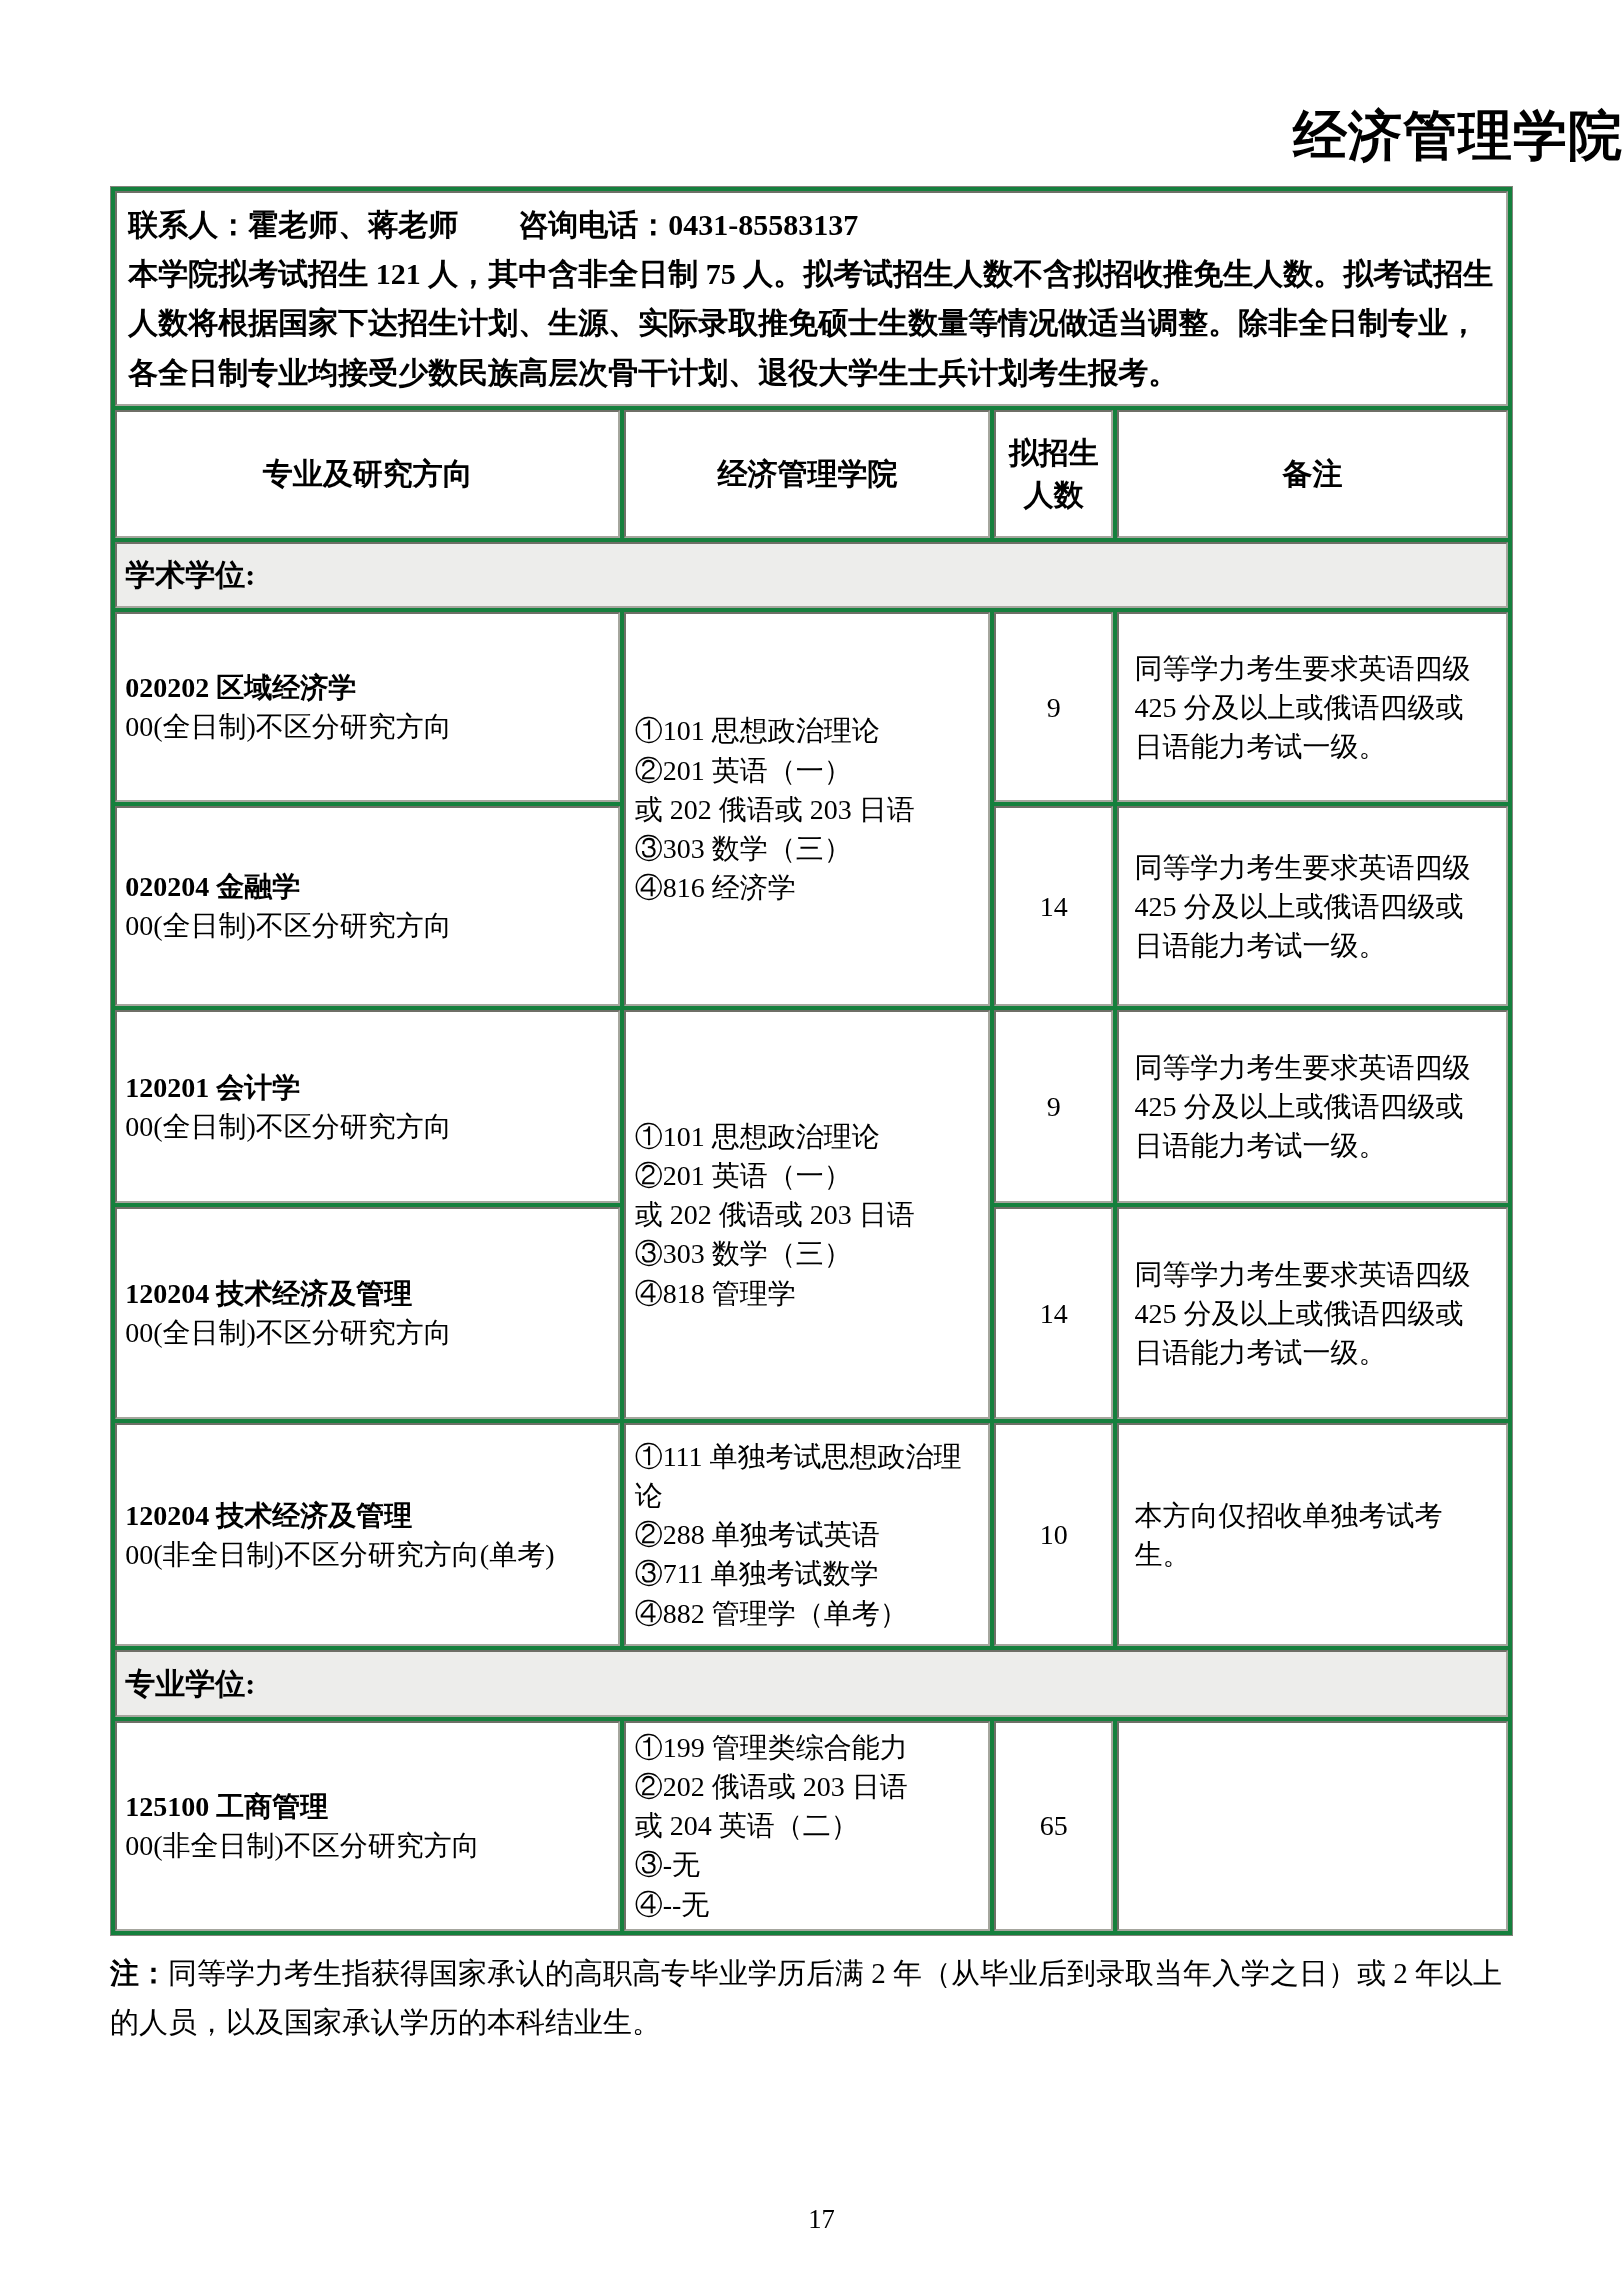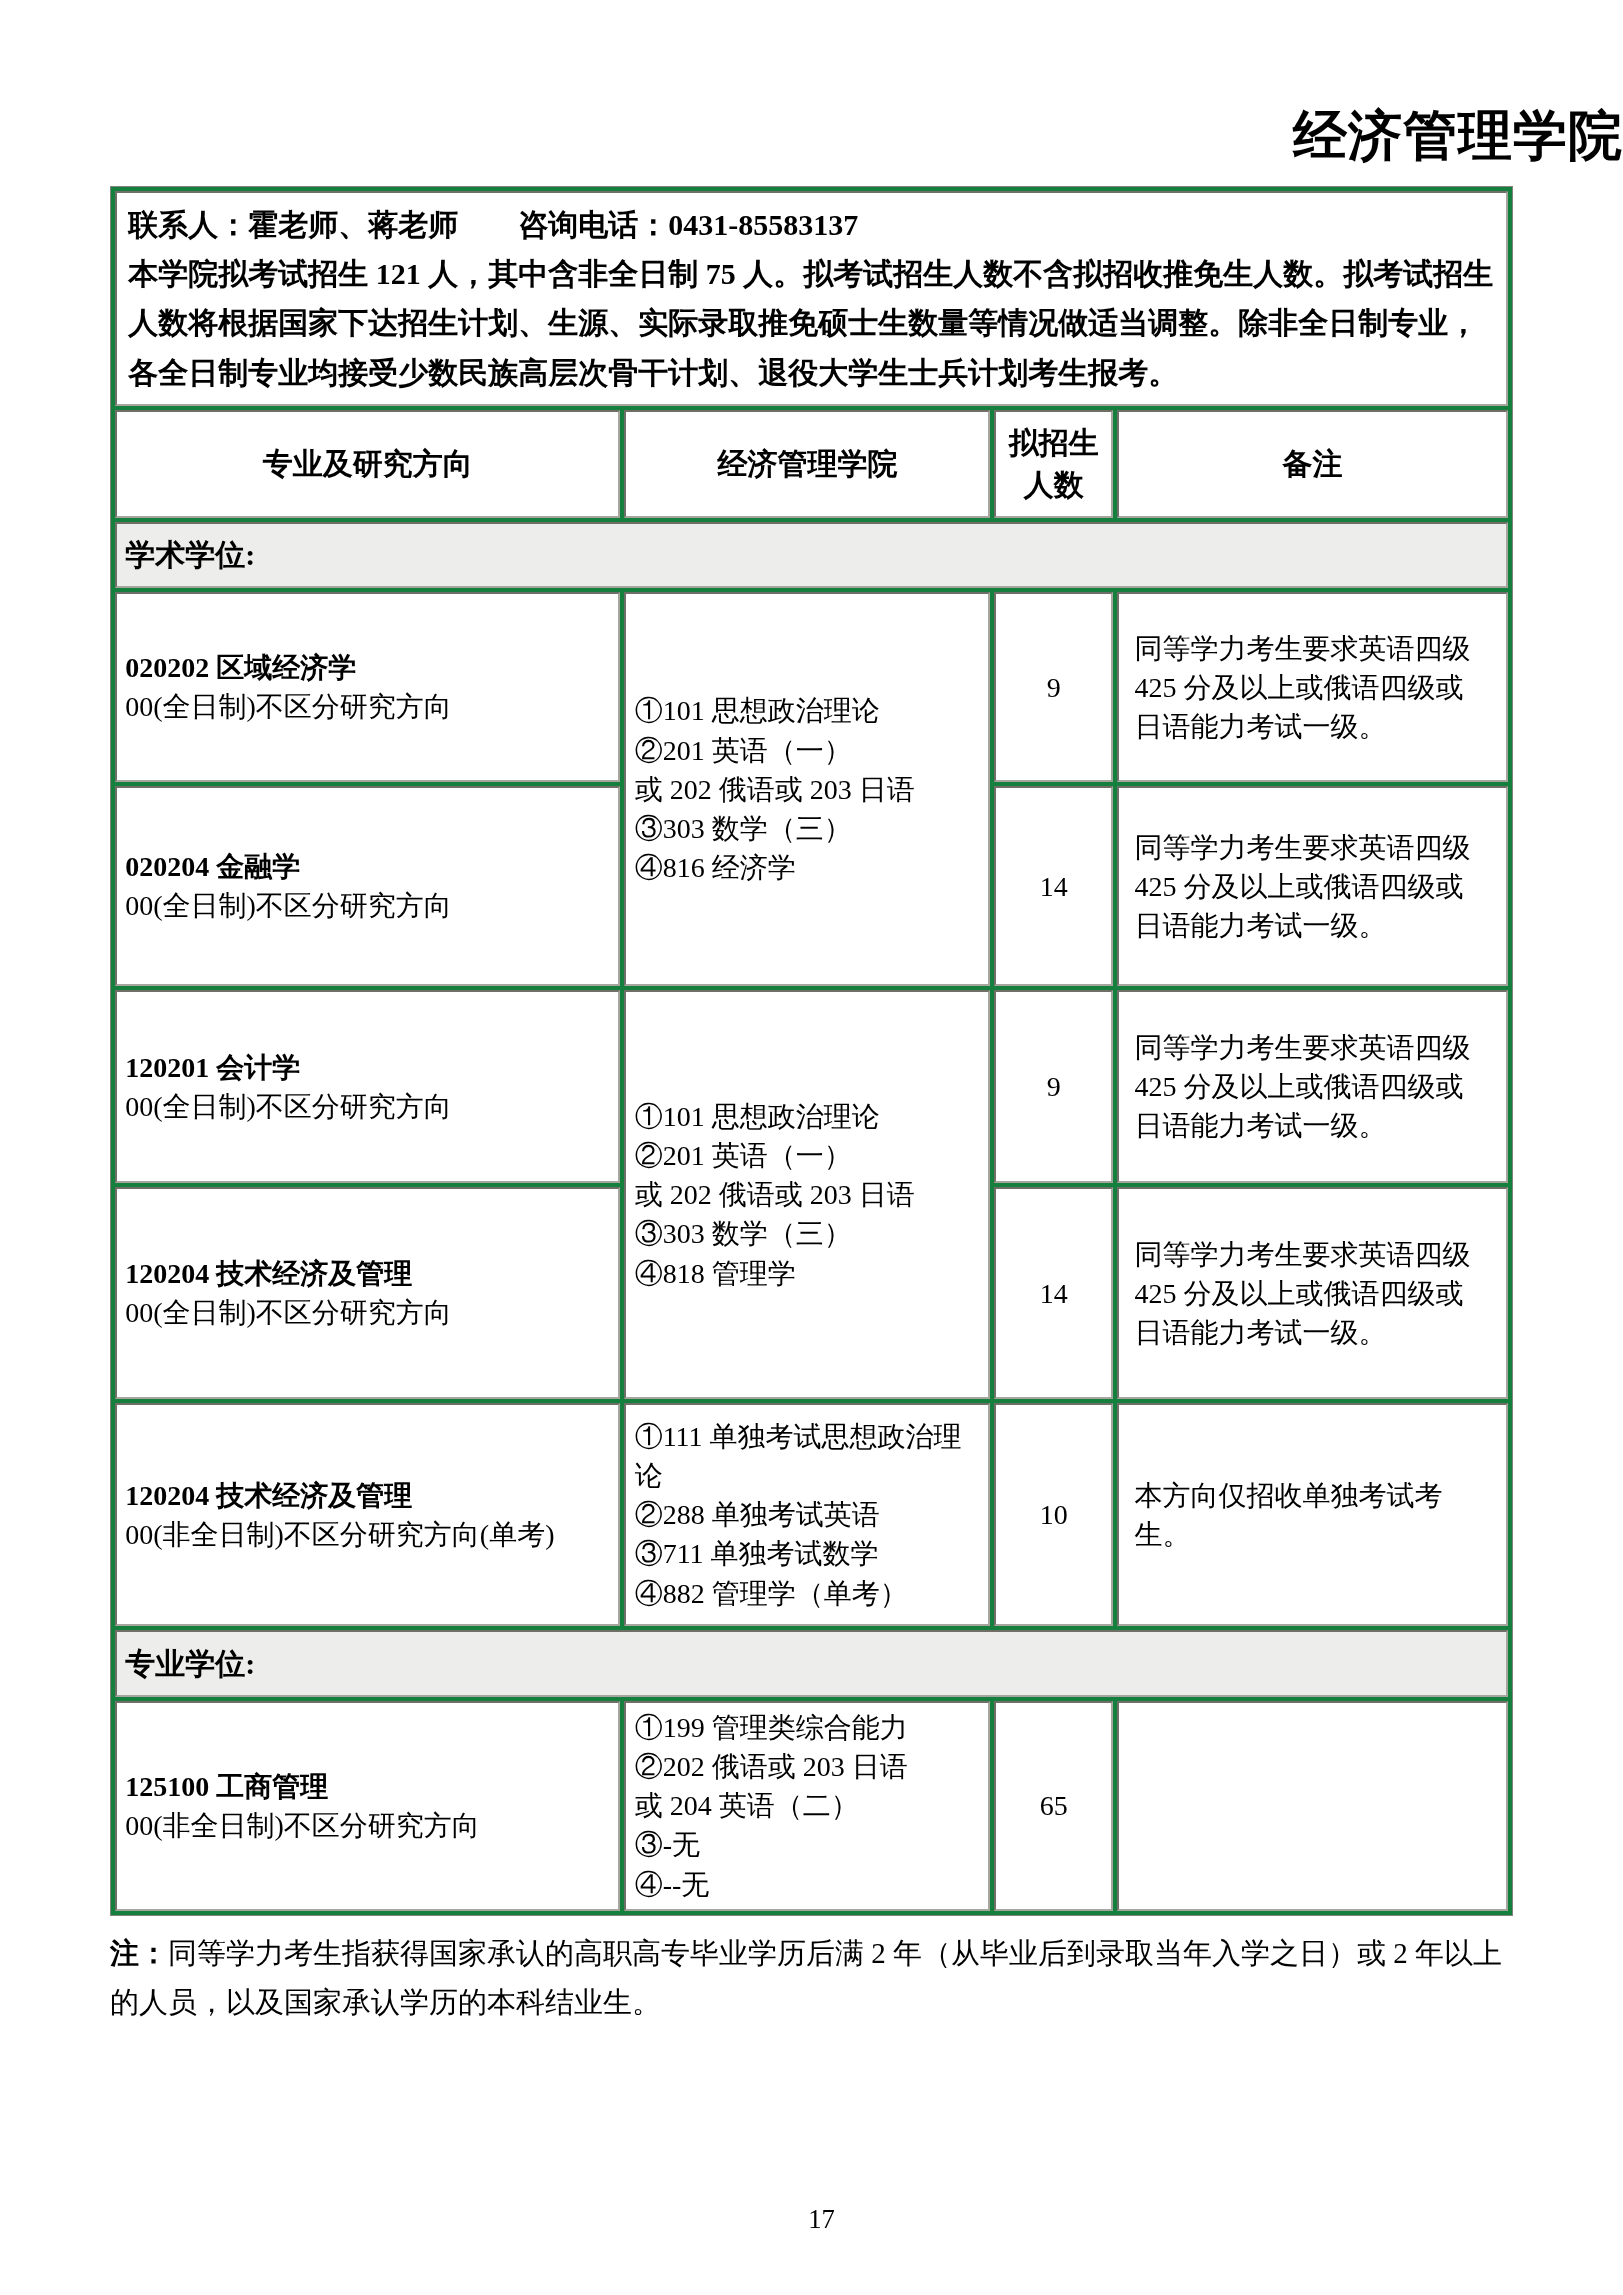--- a/index.html
+++ b/index.html
@@ -93,21 +93,21 @@
     </colgroup>
 
     <tbody>
         <tr style="height:212px">
       <td class="info-cell" colspan="4">
         <div>联系人：霍老师、蒋老师　　咨询电话：0431-85583137</div>
         <div>本学院拟考试招生 121 人，其中含非全日制 75 人。拟考试招生人数不含拟招收推免生人数。拟考试招生人数将根据国家下达招生计划、生源、实际录取推免硕士生数量等情况做适当调整。除非全日制专业，各全日制专业均接受少数民族高层次骨干计划、退役大学生士兵计划考生报考。</div>
       </td>
     </tr>
 
-    <tr style="height:108px">
+    <tr style="height:128px">
       <td class="header-cell">专业及研究方向</td>
       <td class="header-cell">经济管理学院</td>
       <td class="header-cell">拟招生
 人数</td>
       <td class="header-cell">备注</td>
     </tr>
 
     <tr style="height:64px">
       <td class="section-cell" colspan="4">学术学位:</td>
     </tr>

